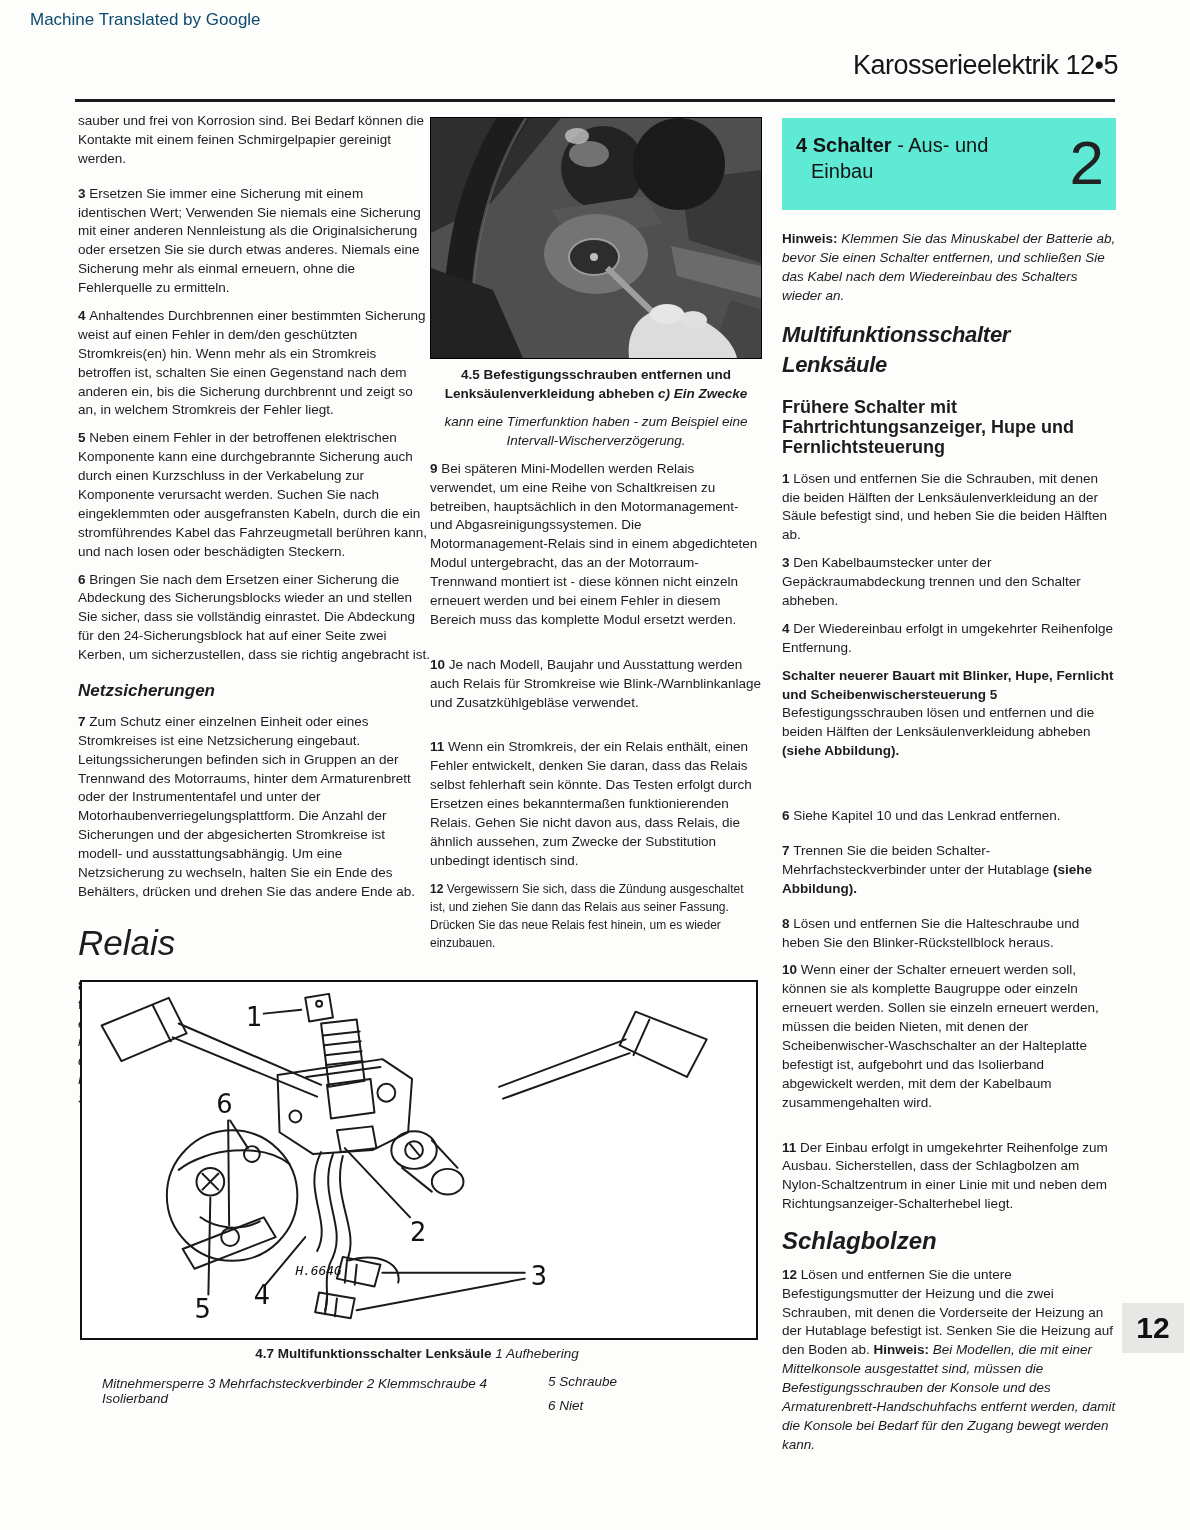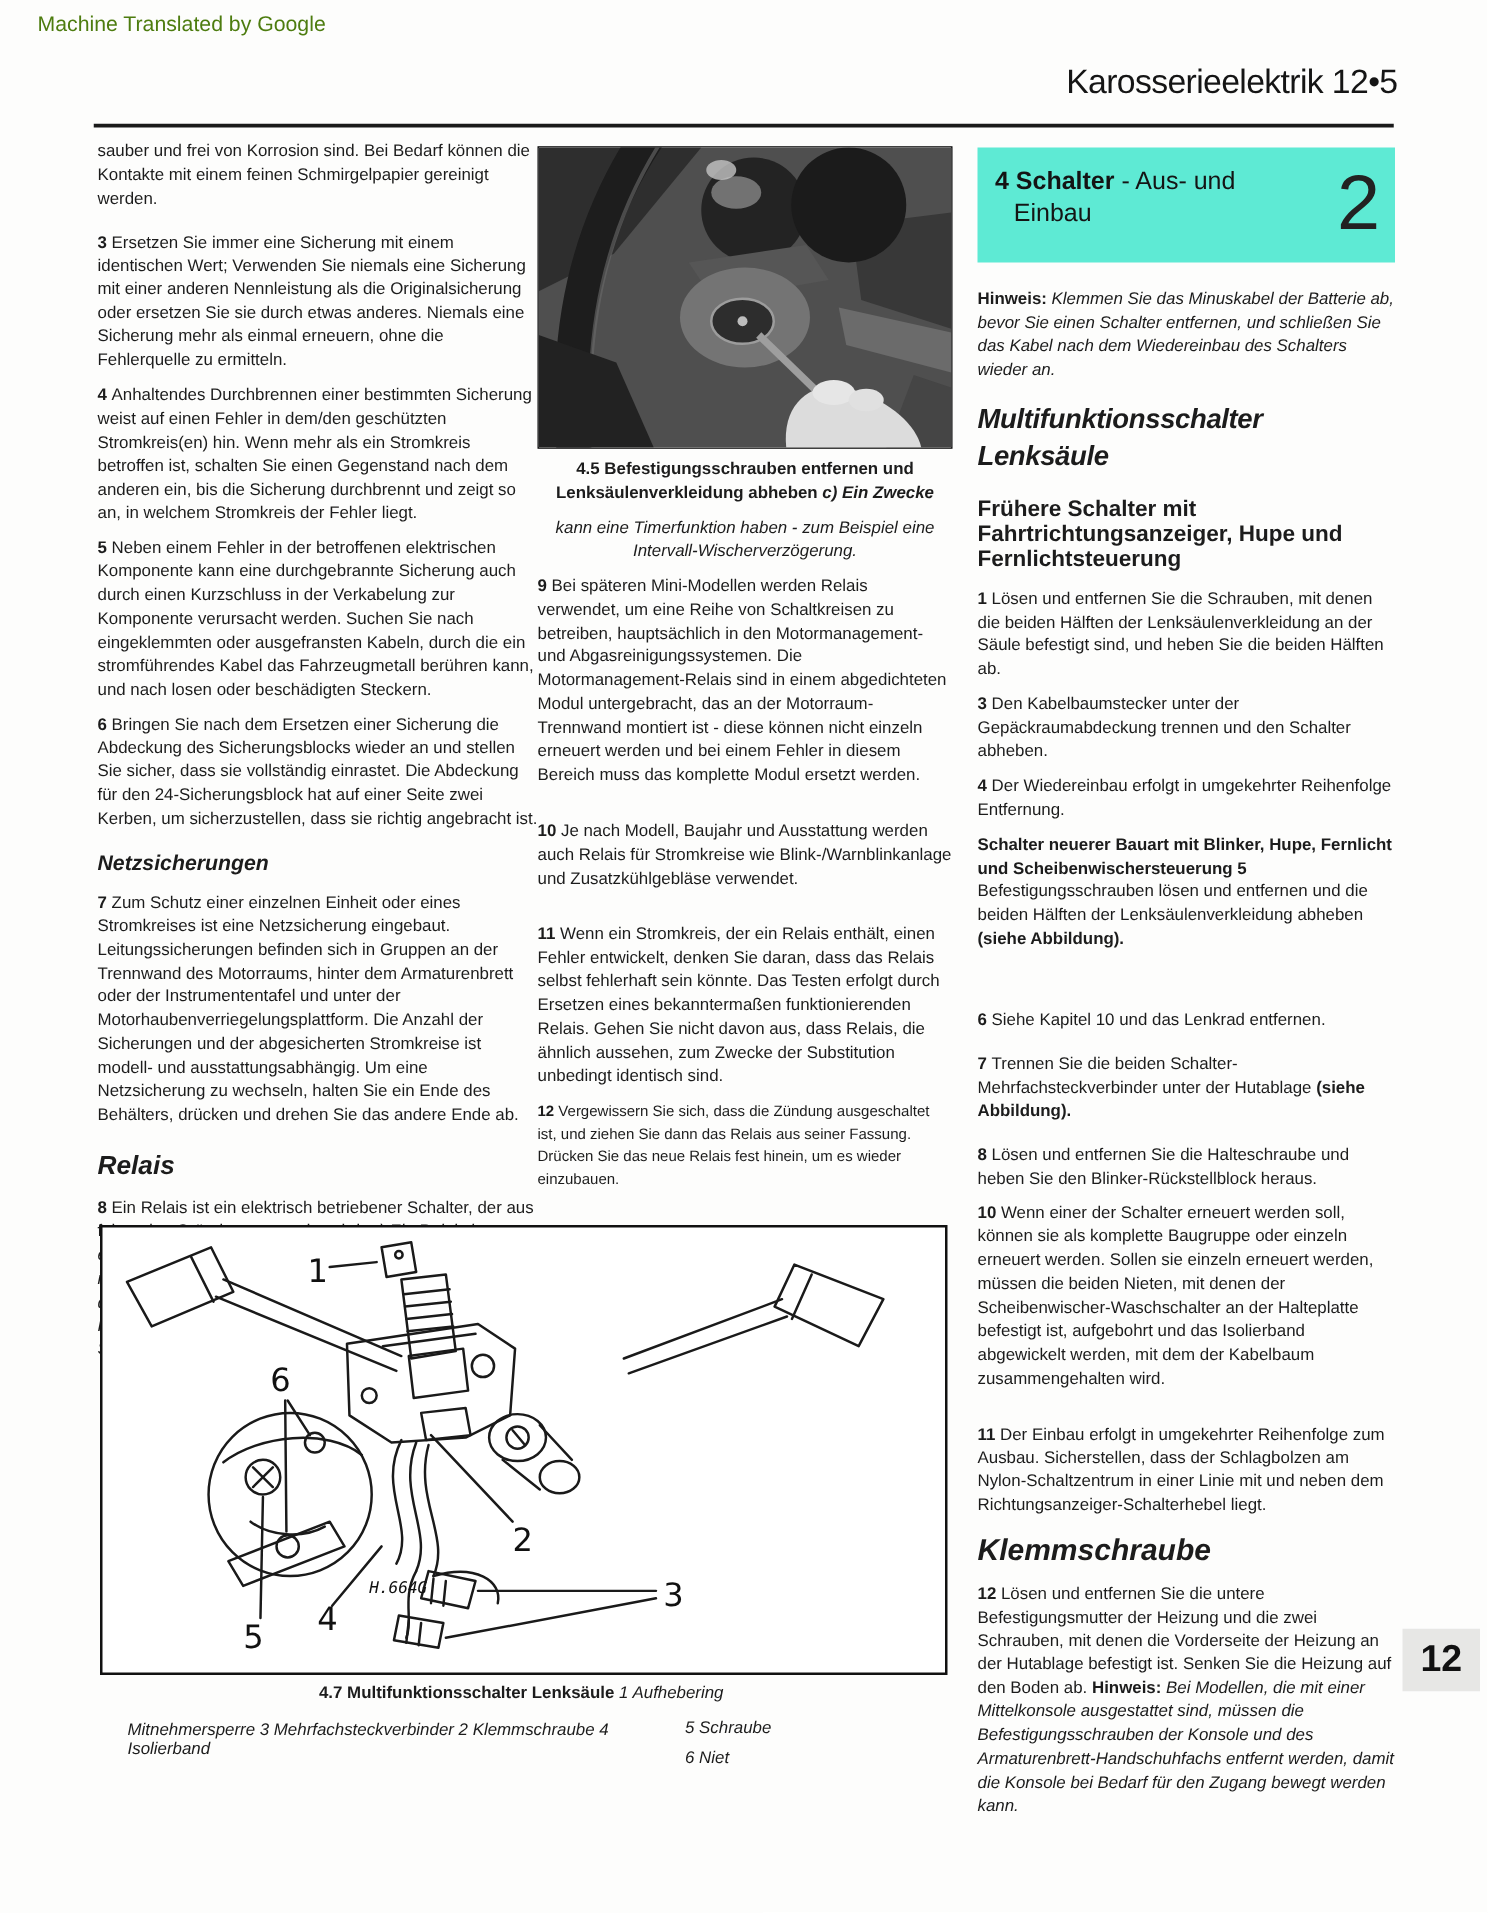--- a/index.html
+++ b/index.html
@@ -1,32 +1,32 @@
 <!DOCTYPE html>
 <html><head>
 <meta charset="utf-8">
 <style>
   html,body{margin:0;padding:0;background:#ffffff;}
   .page{position:relative;width:1190px;height:1530px;background:#fdfdfc;overflow:hidden;
         font-family:"Liberation Sans","DejaVu Sans",sans-serif;color:#1c1c1c;}
-  .mt-note{position:absolute;left:30px;top:10px;font-size:17px;color:#4d7c0f;}
+  .mt-note{position:absolute;left:30px;top:10px;font-size:17px;color:#0c4a6e;}
   .page-title{position:absolute;right:72px;top:50px;font-size:27px;letter-spacing:-0.5px;color:#151515;}
   .header-rule{position:absolute;left:75px;top:99px;width:1040px;height:3px;background:#1a1a1a;}
 
   .col{position:absolute;font-size:13.5px;line-height:1.4;}
   .col p{margin:0 0 9px 0;}
   .col-left{left:78px;top:112px;width:352px;}
   .col-mid{left:430px;top:117px;width:332px;}
   .col-right{left:782px;top:115px;width:334px;}
 
   .run-b{font-weight:bold;}
   .run-i{font-style:italic;}
 
   h3.sub{font-size:17px;font-weight:bold;font-style:italic;margin:14px 0 10px 0;}
-  h2.big{font-size:21px;font-weight:bold;font-style:italic;margin:16px 0 10px 0;}
+  h2.big{font-size:35px;font-weight:normal;font-style:italic;margin:16px 0 10px 0;}
   h2.front{font-size:24px;font-weight:bold;font-style:italic;margin:10px 0 8px 0;}
   h2.multi{font-size:22px;font-weight:bold;font-style:italic;margin:14px 0 14px 0;letter-spacing:-0.3px;}
   h3.bold3{font-size:18px;font-weight:bold;line-height:1.12;margin:16px 0 12px 0;}
 
   .photo-frame{width:330px;height:240px;border:1px solid #000;}
   .fig-cap{font-size:13.5px;font-weight:bold;text-align:center;margin:10px 0 2px 0;line-height:1.45;}
   .timer-par{text-align:center;}
 
   .small-par{font-size:12px;line-height:1.5;}
 
@@ -121,21 +121,21 @@
     <h3 class="bold3">Frühere Schalter mit Fahrtrichtungsanzeiger, Hupe und Fernlichtsteuerung</h3>
     <p><span class="run-b">1 </span><span>Lösen und entfernen Sie die Schrauben, mit denen die beiden Hälften der Lenksäulenverkleidung an der Säule befestigt sind, und heben Sie die beiden Hälften ab.</span></p>
     <p><span class="run-b">3 </span><span>Den Kabelbaumstecker unter der Gepäckraumabdeckung trennen und den Schalter abheben.</span></p>
     <p><span class="run-b">4 </span><span>Der Wiedereinbau erfolgt in umgekehrter Reihenfolge Entfernung.</span></p>
     <p><span class="run-b">Schalter neuerer Bauart mit Blinker, Hupe, Fernlicht und Scheibenwischersteuerung 5 </span><span>Befestigungsschrauben lösen und entfernen und die beiden Hälften der Lenksäulenverkleidung abheben </span><span class="run-b">(siehe Abbildung).</span></p>
     <p class="gap-lg"><span class="run-b">6 </span><span>Siehe Kapitel 10 und das Lenkrad entfernen.</span></p>
     <p class="gap-sm"><span class="run-b">7 </span><span>Trennen Sie die beiden Schalter-Mehrfachsteckverbinder unter der Hutablage </span><span class="run-b">(siehe Abbildung).</span></p>
     <p class="gap-sm"><span class="run-b">8 </span><span>Lösen und entfernen Sie die Halteschraube und heben Sie den Blinker-Rückstellblock heraus.</span></p>
     <p><span class="run-b">10 </span><span>Wenn einer der Schalter erneuert werden soll, können sie als komplette Baugruppe oder einzeln erneuert werden. Sollen sie einzeln erneuert werden, müssen die beiden Nieten, mit denen der Scheibenwischer-Waschschalter an der Halteplatte befestigt ist, aufgebohrt und das Isolierband abgewickelt werden, mit dem der Kabelbaum zusammengehalten wird.</span></p>
     <p class="gap-md"><span class="run-b">11 </span><span>Der Einbau erfolgt in umgekehrter Reihenfolge zum Ausbau. Sicherstellen, dass der Schlagbolzen am Nylon-Schaltzentrum in einer Linie mit und neben dem Richtungsanzeiger-Schalterhebel liegt.</span></p>
-    <h2 class="front">Klemmschraube</h2>
+    <h2 class="front">Schlagbolzen</h2>
     <p><span class="run-b">12 </span><span>Lösen und entfernen Sie die untere Befestigungsmutter der Heizung und die zwei Schrauben, mit denen die Vorderseite der Heizung an der Hutablage befestigt ist. Senken Sie die Heizung auf den Boden ab. </span><span class="run-b">Hinweis: </span><span class="run-i">Bei Modellen, die mit einer Mittelkonsole ausgestattet sind, müssen die Befestigungsschrauben der Konsole und des Armaturenbrett-Handschuhfachs entfernt werden, damit die Konsole bei Bedarf für den Zugang bewegt werden kann.</span></p>
 
   </div>
 
   <div class="diagram-box">
     <svg viewBox="0 0 674 356" width="670" height="352" fill="none" stroke="#1a1a1a" stroke-width="2" stroke-linejoin="round" stroke-linecap="round">
 
       <g>
         <polygon points="18,44 86,16 104,52 38,80"></polygon>
         <line x1="70" y1="24" x2="88" y2="60"></line>

